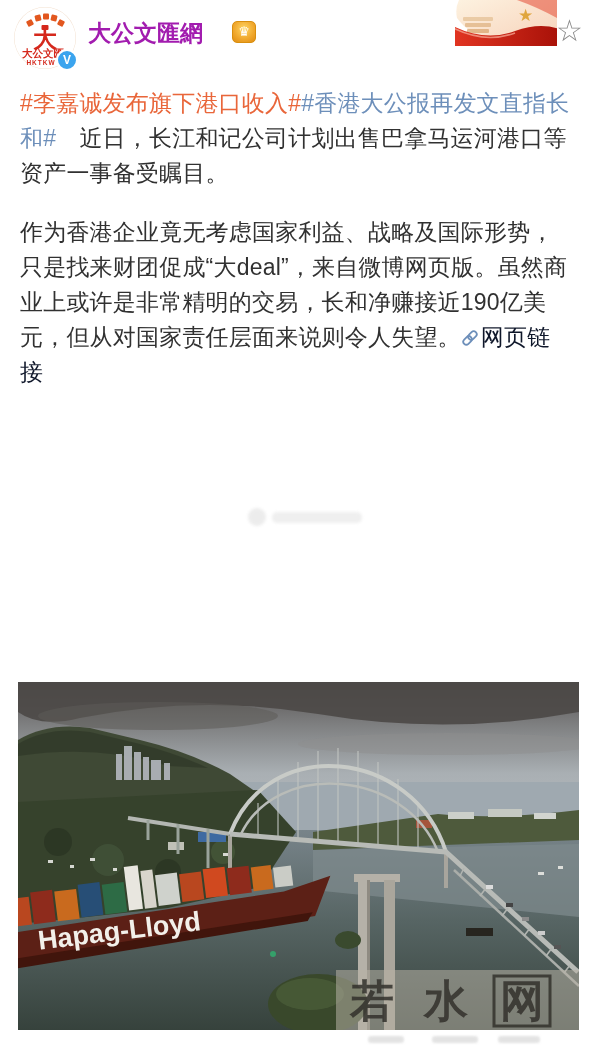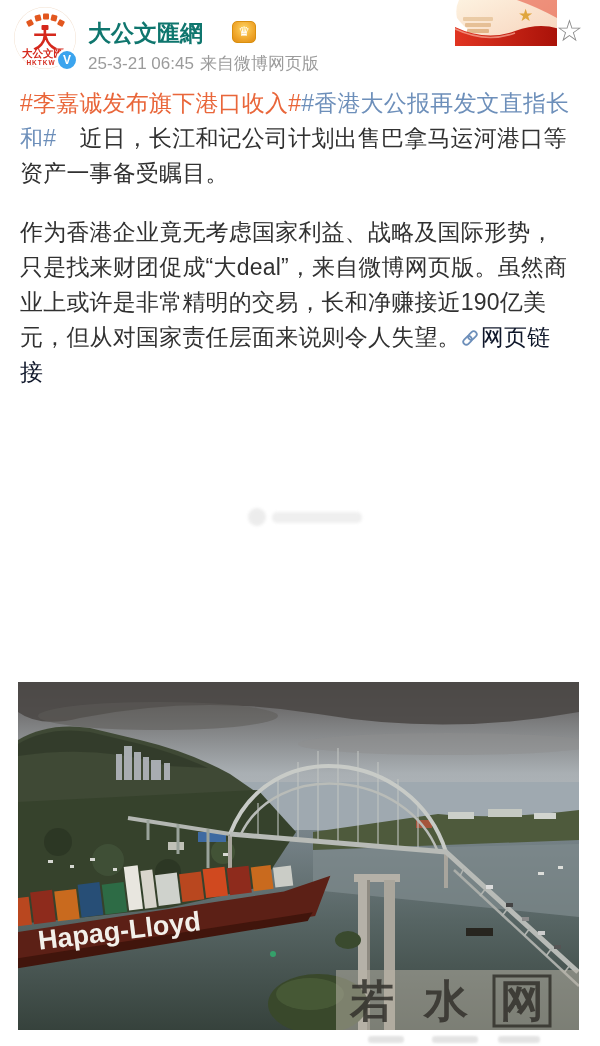--- a/index.html
+++ b/index.html
@@ -7,21 +7,21 @@
   body { width:600px; font-family:"Liberation Sans", sans-serif; }
   .card { position:relative; width:600px; height:1046px; background:#ffffff; overflow:hidden; }
 
   
   .avatar { position:absolute; left:14px; top:7px; width:62px; height:62px; border-radius:50%;
             background:#fff; box-shadow:0 0 0 1px #f3e2d2 inset; cursor:pointer; }
   .avatar svg { display:block; }
   .verified-badge { position:absolute; left:56px; top:49px; width:22px; height:22px; border-radius:50%;
             background:#3ba4ee; border:2px solid #fff; color:#fff; font-size:12px; font-weight:bold;
             display:flex; align-items:center; justify-content:center; }
-  .username { position:absolute; left:88px; top:18px; font-size:23px; font-weight:700; color:#0f766e; cursor:pointer; }
+  .username { position:absolute; left:88px; top:18px; font-size:23px; font-weight:700; color:#a21caf; cursor:pointer; }
   .vip-badge { position:absolute; left:232px; top:21px; width:24px; height:22px; border-radius:5px;
             background:radial-gradient(circle at 50% 35%, #ffd764 0%, #f6b built 0, #f0a72c 60%, #df8d12 100%);
             background:radial-gradient(circle at 50% 35%, #ffd764 0%, #f0a72c 60%, #df8d12 100%);
             border:1px solid #d98f0e; color:#fff; font-size:13px; text-align:center; line-height:20px; cursor:pointer; }
   .timeline { position:absolute; left:88px; top:52px; font-size:17px; color:#9b9b9b; }
   .timeline span { margin-right:6px; }
   .flag-deco { position:absolute; left:455px; top:0; width:102px; height:46px; }
   .star-btn { position:absolute; left:556px; top:16px; font-size:30px; color:#8a8a8a; cursor:pointer; line-height:1; }
 
   
@@ -68,23 +68,20 @@
       </g>
       <text x="29" y="50" text-anchor="middle" font-size="10.5" font-weight="bold" fill="#d5281c" font-family="Liberation Sans, sans-serif">大公文匯</text>
       <text x="27" y="58" text-anchor="middle" font-size="6.5" font-weight="bold" fill="#d5281c" letter-spacing="1" font-family="Liberation Sans, sans-serif">HKTKW</text>
     </svg>
   </div>
   <div class="verified-badge">V</div>
 
   <div class="username">大公文匯網</div>
   <div class="vip-badge">♛</div>
 
-  <div class="timeline">
-    <span>25-3-21 06:45</span><span>来自微博网页版</span>
-  </div>
 
   <div class="flag-deco">
     <svg width="102" height="46" viewBox="0 0 102 46">
       <defs>
         <linearGradient id="cream" x1="0" y1="0" x2="1" y2="1">
           <stop offset="0" stop-color="#fdf2e0"></stop>
             <stop offset="1" stop-color="#f7d2ba"></stop>
         </linearGradient>
         <linearGradient id="ribbon" x1="0" y1="0" x2="1" y2="0">
           <stop offset="0" stop-color="#e23522"></stop>

